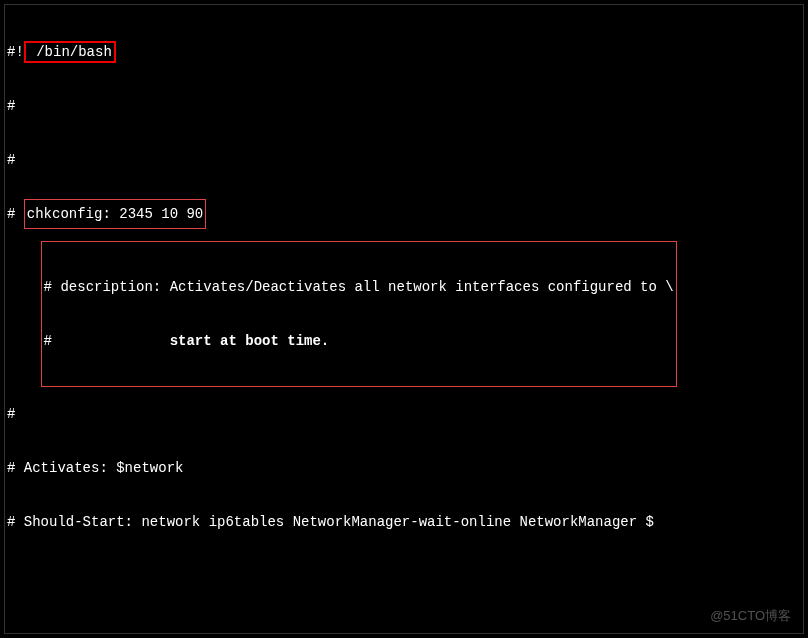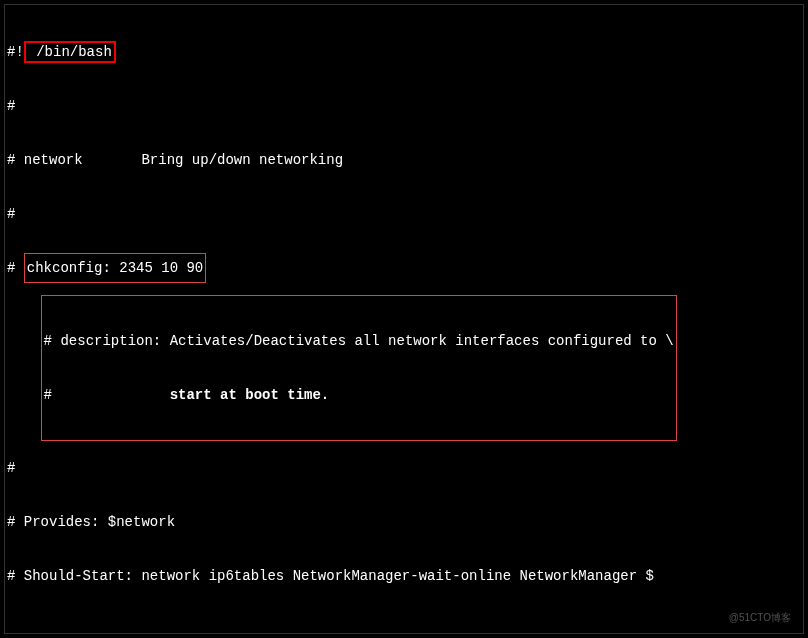--- a/index.html
+++ b/index.html
@@ -25,21 +25,21 @@
     }
     .line {
       display: block;
       white-space: pre;
     }
     .watermark {
       position: absolute;
       bottom: 8px;
       right: 12px;
       color: #888;
-      font-size: 10px;
+      font-size: 13px;
       font-family: sans-serif;
       opacity: 0.6;
     }
     .container {
       border: 1px solid #333;
       width: 100%;
       height: 100%;
       padding: 2px;
       position: relative;
     }
@@ -68,35 +68,34 @@
   </style>
 </head>
 <body>
 
 <div class="container">
   <div class="terminal">
     <div class="row">
       <span class="prefix">#!</span><span class="boxed"> /bin/bash</span>
     </div>
     <span class="line">#</span>
-    <span class="line"># network       Bring up/down networking</span>
     <span class="line">#</span>
     <div class="row">
       <span class="prefix"># </span><span class="boxed-thin">chkconfig: 2345 10 90</span>
     </div>
     <div class="multi-box" style="display:inline-block;">
       <div class="row">
         <span class="prefix"># </span><span style="white-space:pre;">description: Activates/Deactivates all network interfaces configured to \</span>
       </div>
       <div class="row">
         <span class="prefix">#</span><span style="white-space:pre;font-weight:bold;">              start at boot time.</span>
       </div>
     </div>
     <span class="line">#</span>
-    <span class="line"># Provides: $network</span>
+    <span class="line"># Activates: $network</span>
     <span class="line"># Should-Start: network ip6tables NetworkManager-wait-online NetworkManager $</span>
     
     
     
     
     <span class="line"></span>
     
     
     <span class="line"></span>
     

